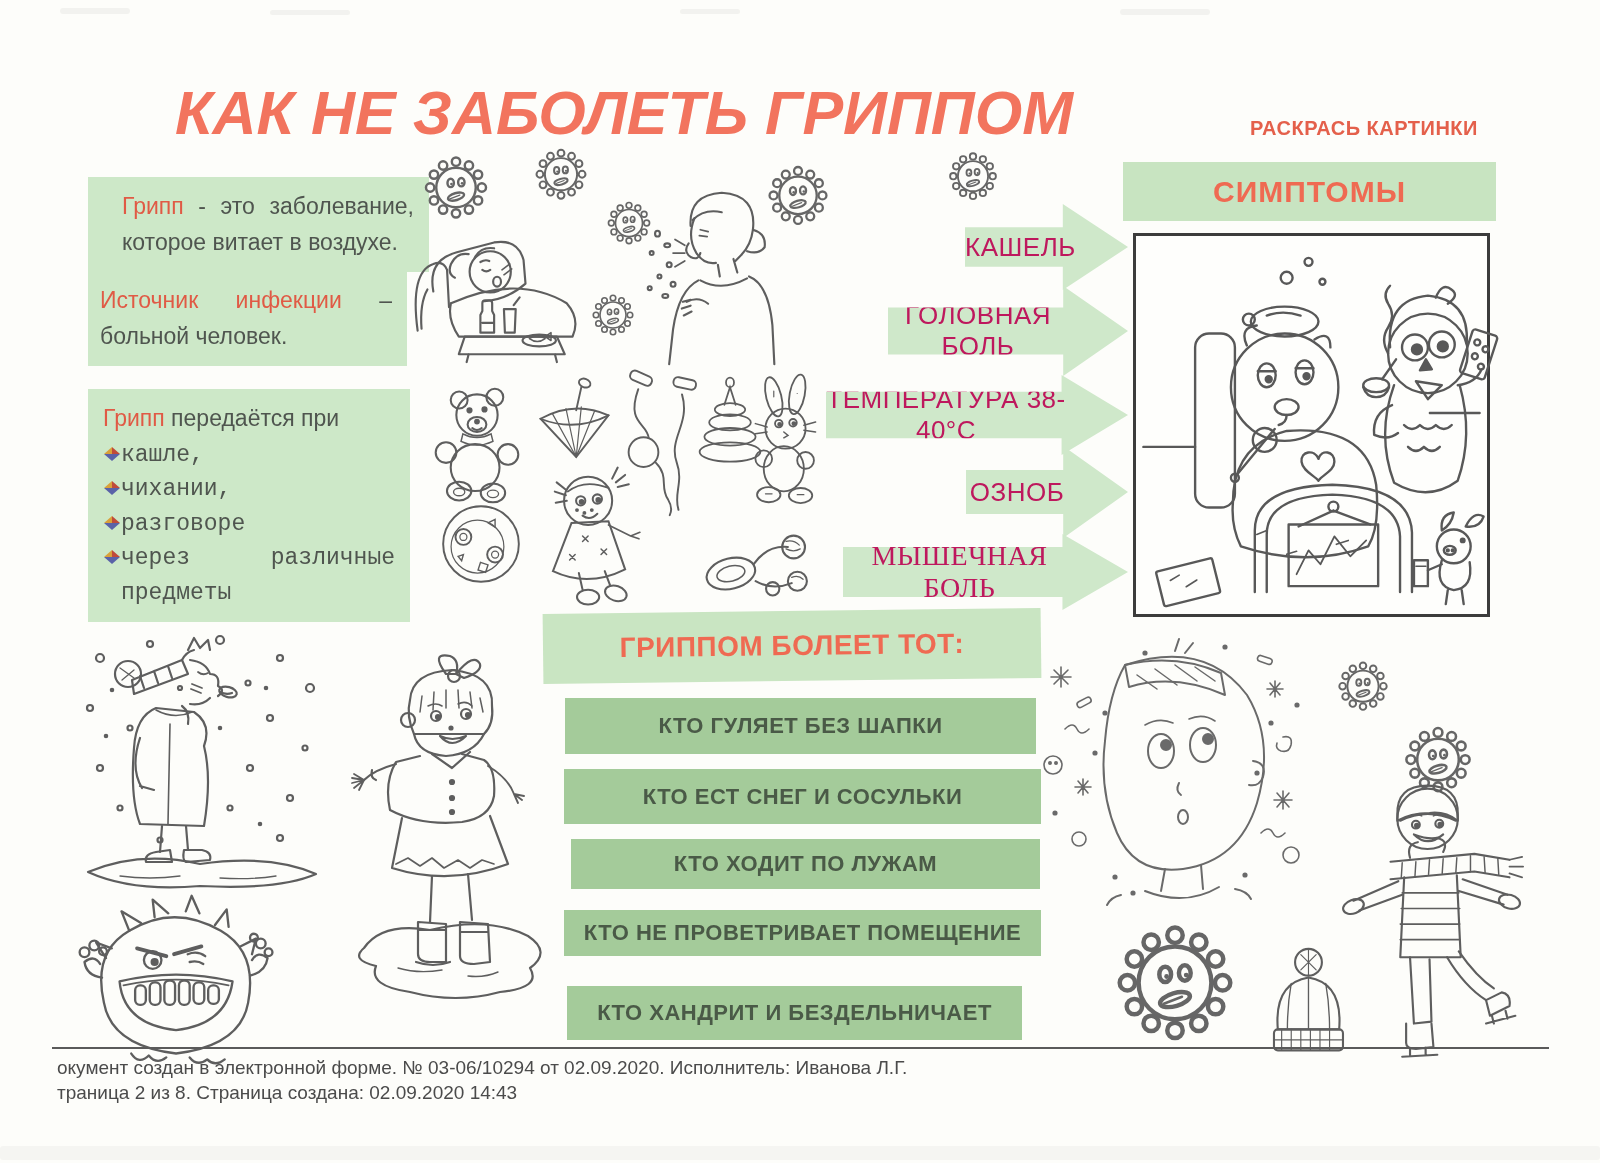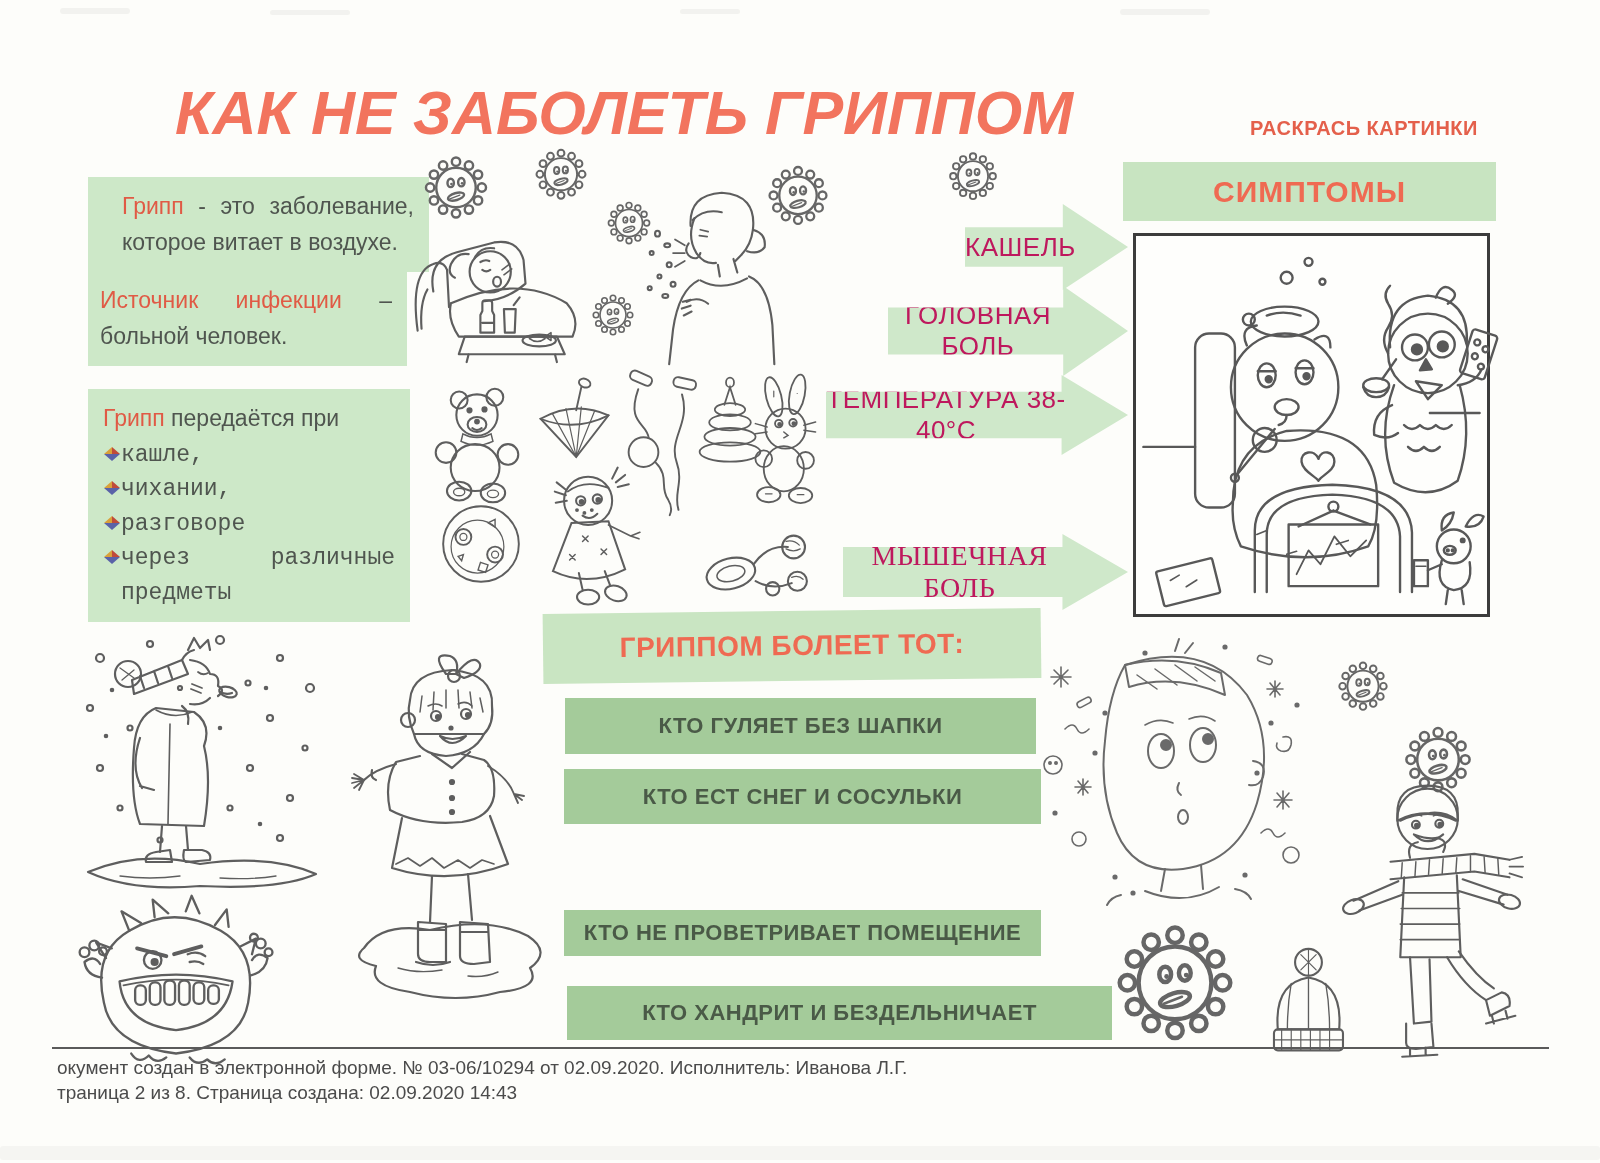--- a/index.html
+++ b/index.html
@@ -129,20 +129,23 @@
 
   <div class="abs symhead">СИМПТОМЫ</div>
   <div class="arrow" style="left:965px;top:204px;width:163px;height:86px;--b:60%;--t:27%">
     <span style="margin-right:60px">КАШЕЛЬ</span>
     </div>
   <div class="arrow" style="left:888px;top:286px;width:240px;height:90px;--b:73%;--t:24%">
     <span style="margin-right:60px">ГОЛОВНАЯ БОЛЬ</span>
     </div>
   <div class="arrow" style="left:826px;top:375px;width:302px;height:80px;--b:78%;--t:21%">
     <span style="margin-right:62px">ТЕМПЕРАТУРА 38-40°С</span>
+    </div>
+  <div class="arrow" style="left:966px;top:446px;width:162px;height:92px;--b:60%;--t:26%">
+    <span style="margin-right:60px">ОЗНОБ</span>
     </div>
   <div class="arrow serif" style="left:843px;top:534px;width:285px;height:76px;--b:77%;--t:17%">
     <span style="margin-right:62px">МЫШЕЧНАЯ БОЛЬ</span>
     </div>
 
   <div class="abs frame">
     <svg class="art" viewBox="0 0 350 380" style="left:0;top:0;width:351px;height:378px">
       <g stroke="#585858" fill="none" stroke-width="2.4" stroke-linecap="round" stroke-linejoin="round">
         <path d="M6,212 H58 M294,178 H344"></path>
         <rect x="58" y="98" width="40" height="175" rx="14"></rect>
@@ -384,22 +387,23 @@
         <path d="M90,14 q8,-2 14,4 M90,22 q8,4 15,0" stroke-width="1.3"></path>
       <circle cx="102" cy="56" r="10"></circle>
         <path d="M96,52 q7,-3 12,2" stroke-width="1.3"></path>
       <circle cx="76" cy="64" r="7"></circle>
     </g>
   </svg>
 
   <div class="abs listhead">ГРИППОМ БОЛЕЕТ ТОТ:</div>
   <div class="bar" style="left:565px;top:698px;width:471px;height:56px">КТО ГУЛЯЕТ БЕЗ ШАПКИ</div>
   <div class="bar" style="left:564px;top:769px;width:477px;height:55px">КТО ЕСТ СНЕГ И СОСУЛЬКИ</div>
+  <div class="bar" style="left:571px;top:839px;width:469px;height:50px">КТО ХОДИТ ПО ЛУЖАМ</div>
   <div class="bar" style="left:564px;top:910px;width:477px;height:46px">КТО НЕ ПРОВЕТРИВАЕТ ПОМЕЩЕНИЕ</div>
-  <div class="bar" style="left:567px;top:986px;width:545px;height:54px">КТО ХАНДРИТ И БЕЗДЕЛЬНИЧАЕТ</div>
+  <div class="bar" style="left:567px;top:986px;width:455px;height:54px">КТО ХАНДРИТ И БЕЗДЕЛЬНИЧАЕТ</div>
 
   <svg class="art" viewBox="0 0 265 285" style="left:70px;top:628px;width:265px;height:285px">
     <g stroke="#5e5e5e" fill="none" stroke-width="2.2" stroke-linecap="round" stroke-linejoin="round">
       <circle cx="58" cy="46" r="13"></circle>
         <path d="M50,40 l14,10 M52,52 l12,-10" stroke-width="1.3"></path>
       <path d="M64,66 L118,46 L112,32 L62,52 Z M74,60 l-4,-12 M88,55 l-4,-12 M102,50 l-4,-12"></path>
       <path d="M118,22 l6,-12 l6,10 l8,-8 l2,10 M112,32 Q116,24 124,22"></path>
       <path d="M120,32 Q136,34 140,46 Q150,46 148,58 Q156,62 148,68"></path>
       <ellipse cx="158" cy="64" rx="9" ry="5" transform="rotate(15 158 64)"></ellipse>
         <path d="M150,64 q6,3 12,1"></path>

